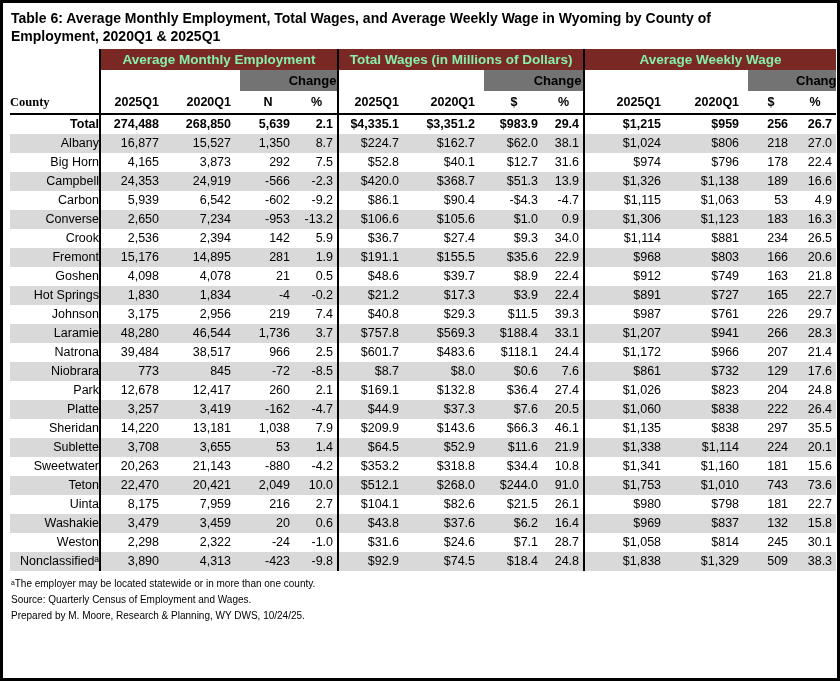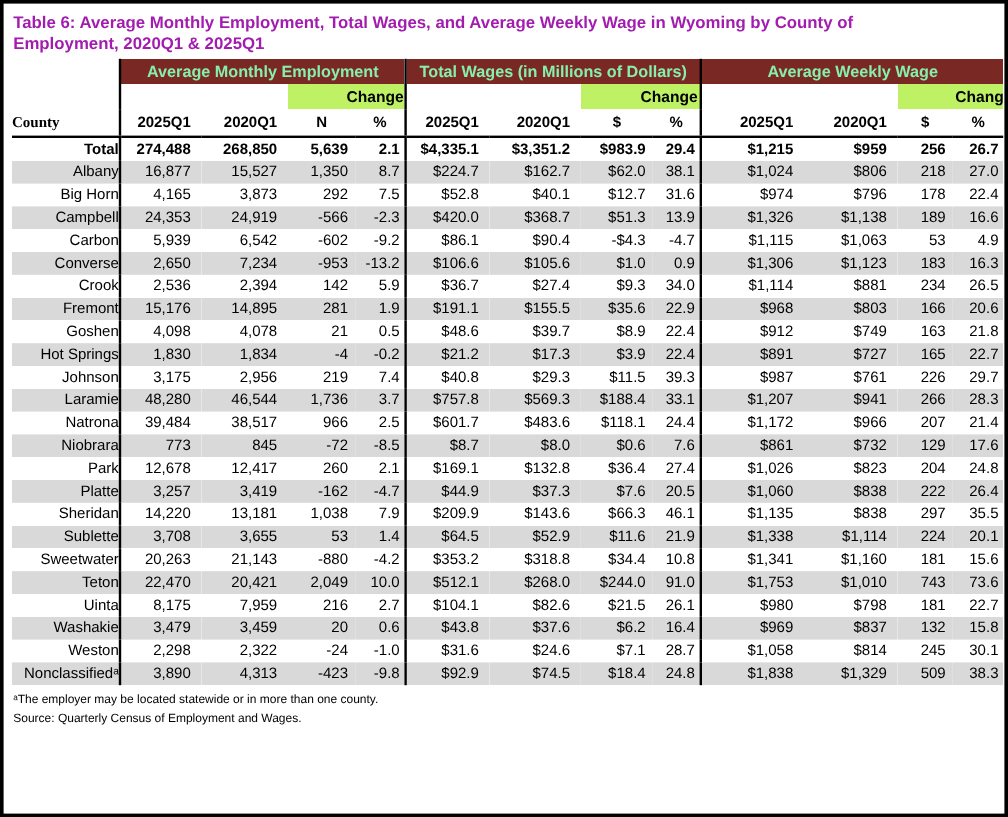--- a/index.html
+++ b/index.html
@@ -1,23 +1,23 @@
 <!DOCTYPE html>
 <html><head>
 <meta charset="utf-8">
 <style>
   html,body{margin:0;padding:0;background:#fff;font-family:"Liberation Sans",sans-serif;color:#000;}
   .frame{width:840px;height:681px;box-sizing:border-box;border:3px solid #000;background:#fff;padding:6px 7px 4px 7px;overflow:hidden;}
-  .title{font-weight:bold;font-size:14px;line-height:1.28;color:#a21caf;width:790px;margin:1px 0 3px 1px;letter-spacing:0;}
+  .title{font-weight:bold;font-size:14px;line-height:1.28;color:#000000;width:790px;margin:1px 0 3px 1px;letter-spacing:0;}
   table{border-collapse:collapse;table-layout:fixed;width:826px;font-size:12.5px;}
   td,th{padding:0;overflow:hidden;white-space:nowrap;}
   thead td,thead th{height:21px;line-height:21px;}
   .band{background:#7A2823;color:#86efac;font-weight:bold;text-align:center;font-size:13.5px;}
   .g-start{border-left:2px solid #000;}
-  .change{background:#bef264;font-weight:bold;text-align:center;font-size:13px;padding-left:48px;}
+  .change{background:#737373;font-weight:bold;text-align:center;font-size:13px;padding-left:48px;}
   .colhead th{font-weight:bold;border-bottom:2px solid #000;height:22px;line-height:22px;}
   .county-h{text-align:left;font-family:Liberation Serif, serif;}
   .num{text-align:right;padding-right:9px;}
   .chg{text-align:right;padding-right:6px;}
   .pct{text-align:right;padding-right:4px;}
   .chg-h,.pct-h{text-align:center;}
   tbody td{height:19px;line-height:19px;}
   tbody tr:nth-child(even){background:#D9D9D9;}
   tbody .county{text-align:right;padding-left:3px;}
   .total-row{font-weight:bold;}
@@ -437,14 +437,15 @@
           <td class="num">$1,329</td>
           <td class="chg">509</td>
           <td class="pct">38.3</td>
         </tr>
       </tbody>
   </table>
 
   <div class="footnotes">
     <div>ᵃThe employer may be located statewide or in more than one county.</div>
     <div>Source: Quarterly Census of Employment and Wages.</div>
+    <div>Prepared by M. Moore, Research &amp; Planning, WY DWS, 10/24/25.</div>
   </div>
 </div>
 
 </body></html>

